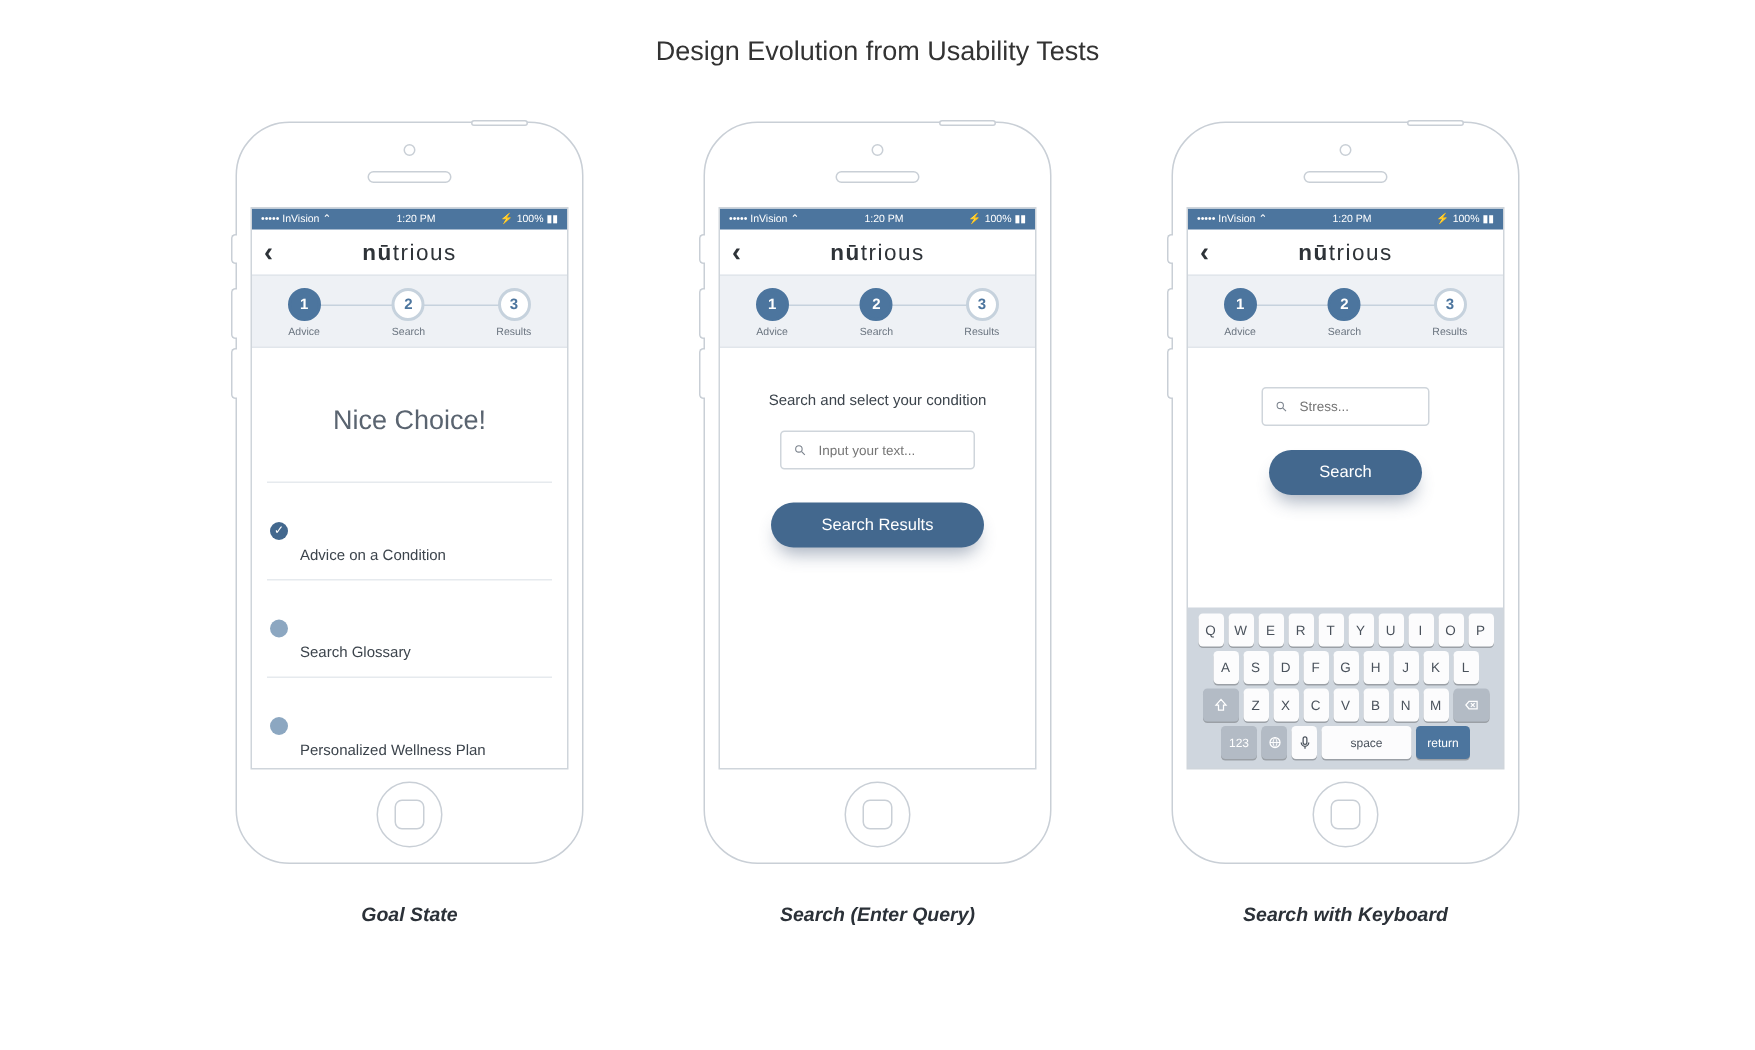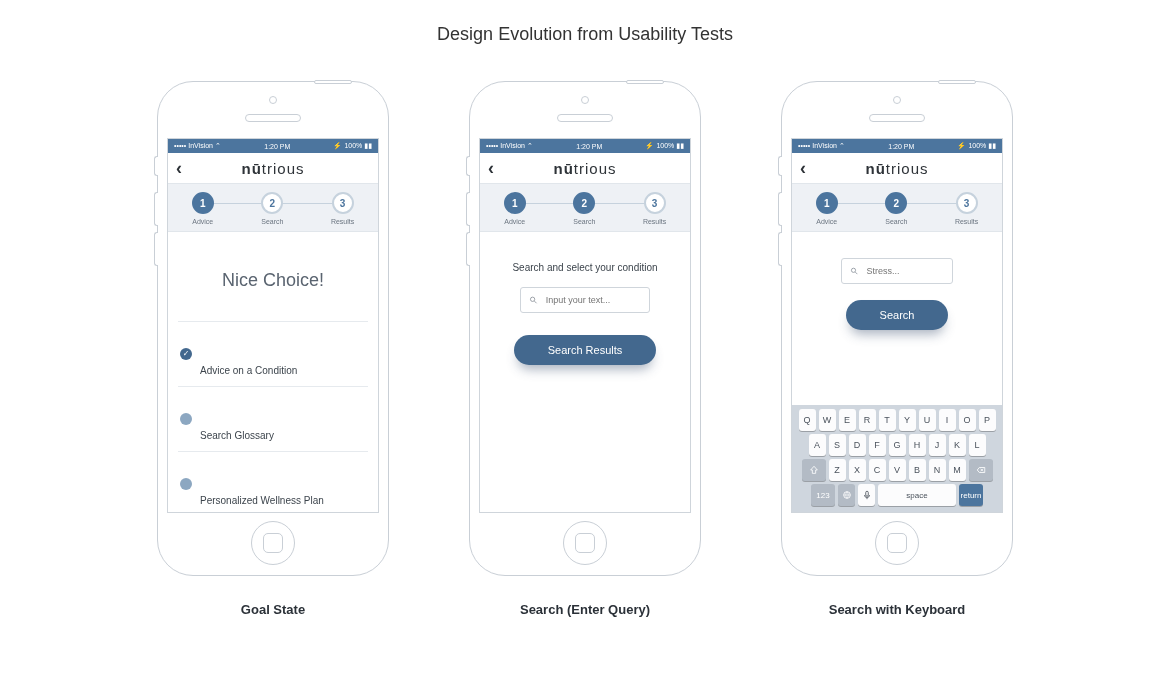--- a/index.html
+++ b/index.html
@@ -95,33 +95,33 @@
            box-shadow:0 8px 12px -4px rgba(60,80,110,.45);}
 
   .prompt{ text-align:center; font-size:10px; color:#3c444c; margin:22px 0 14px;}
 
   .searchbox{ display:flex; align-items:center; gap:6px; width:130px; margin:0 auto;
               border:1px solid #cfd5db; border-radius:3px; padding:6px 8px; background:#fff;}
   .searchbox.wide{ width:112px; }
   .searchbox svg{ width:10px; height:10px; stroke:#7a828c; fill:none;}
   .searchbox input{ border:none; outline:none; font-size:9px; color:#7a828c; width:100%; background:transparent;}
 
-  .label{ text-align:center; margin-top:26px; font-size:13px; font-weight:700; color:#2b3138;}
+  .label{ text-align:center; margin-top:26px; font-size:13px; font-weight:700; color:#2b3138;font-style:italic;}
 
   
   .kbd{ position:absolute; left:0; right:0; bottom:0; background:var(--kbd-bg);
         padding:4px 3px 3px;}
   .krow{ display:flex; gap:3px; justify-content:center; margin-bottom:3px;}
   .key{ width:17px; height:22px; background:var(--kbd-key); border-radius:3px;
         display:flex; align-items:center; justify-content:center; font-size:9px; color:#4a525c;
         box-shadow:0 1px 0 rgba(0,0,0,.25);}
   .key.w{ width:24px;}
   .key.dark{ background:var(--kbd-dark); color:#fff;}
-  .key.space{ width:78px; font-size:8px;}
-  .key.ret{ width:24px; background:var(--blue); color:#fff; font-size:8px;}
+  .key.space{ width:60px; font-size:8px;}
+  .key.ret{ width:36px; background:var(--blue); color:#fff; font-size:8px;}
   .key.num{ width:24px; font-size:8px;}
   .key.sm{ width:17px;}
   .key svg{ width:10px; height:10px; stroke:#4a525c; fill:none;}
   .key.dark svg{ stroke:#fff;}
 </style>
 </head>
 <body>
 
 <div class="page-title">
   <span class="b">Design Evolution</span><span> from Usability Tests</span>

